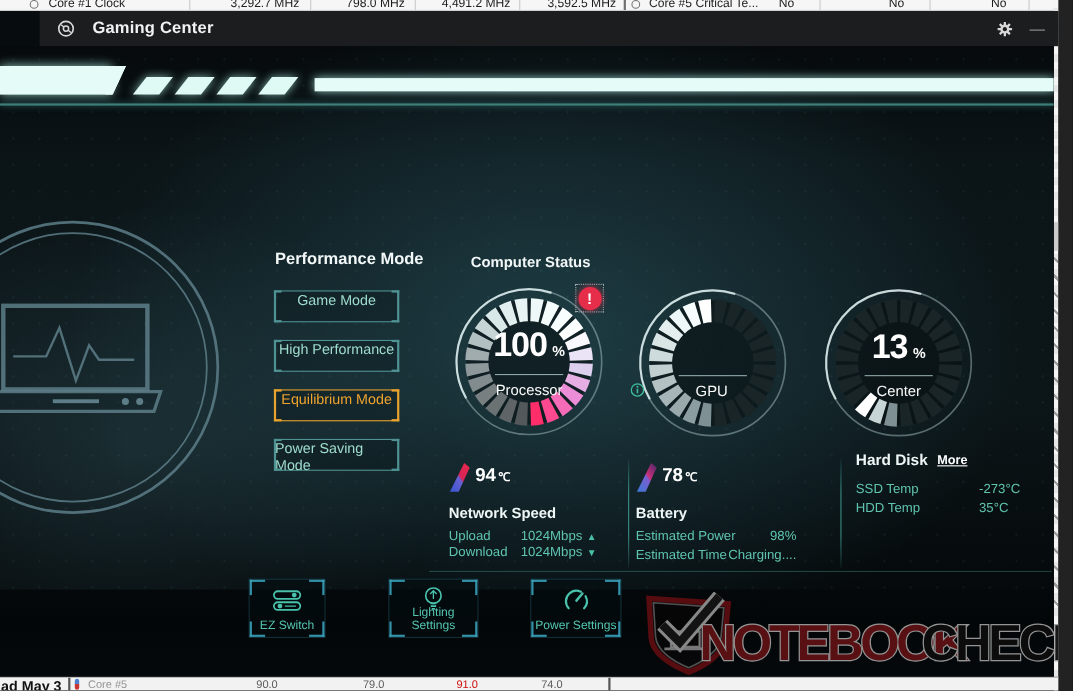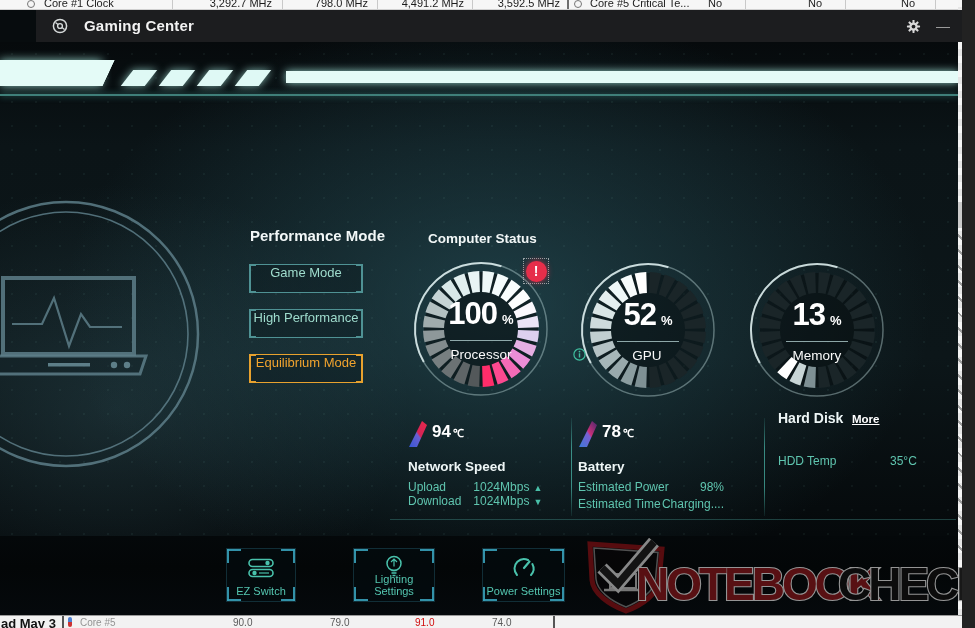--- a/index.html
+++ b/index.html
@@ -81,21 +81,21 @@
   .trow{position:absolute;font-size:12px;color:#5fc5af;white-space:nowrap;}
   .trow .lbl{display:inline-block;}
   .arrow{font-size:9px;color:#49bfa8;margin-left:4px;}
   .vdiv{position:absolute;width:1px;background:linear-gradient(180deg,rgba(70,180,170,.1),rgba(80,200,185,.65) 30%,rgba(80,200,185,.65) 70%,rgba(70,180,170,.1));}
   .hline{position:absolute;left:390px;top:477px;width:566px;height:1px;background:rgba(85,190,178,.3);}
   .morelink{position:absolute;font-size:11.5px;color:#fff;text-decoration:underline;font-weight:bold;}
   .clipval{display:inline-block;overflow:hidden;vertical-align:bottom;}
 
   
   .toolband{position:absolute;left:0;top:494px;width:958px;height:79px;background:linear-gradient(180deg,#04080a,#030607 40%,#05090c);}
-  .tb-btn{position:absolute;top:506px;height:54px;--bc:rgba(56,160,185,.9);--bb:rgba(45,115,135,.35);
+  .tb-btn{position:absolute;top:484px;height:54px;--bc:rgba(56,160,185,.9);--bb:rgba(45,115,135,.35);
     border:1px solid var(--bb);background-color:rgba(4,13,17,.55);
     background-image:linear-gradient(var(--bc),var(--bc)),linear-gradient(var(--bc),var(--bc)),linear-gradient(var(--bc),var(--bc)),linear-gradient(var(--bc),var(--bc)),linear-gradient(var(--bc),var(--bc)),linear-gradient(var(--bc),var(--bc)),linear-gradient(var(--bc),var(--bc)),linear-gradient(var(--bc),var(--bc));
     background-position:left top,left top,right top,right top,left bottom,left bottom,right bottom,right bottom;
     background-size:14px 2px,2px 14px,14px 2px,2px 14px,14px 2px,2px 14px,14px 2px,2px 14px;
     background-repeat:no-repeat;cursor:pointer;}
   .tb-btn.selected{--bc:#e8a63a;--bb:rgba(222,162,60,.45);}
   .tb-icon{position:absolute;left:0;top:5px;width:100%;height:28px;display:flex;align-items:center;justify-content:center;}
   .tb-label{position:absolute;left:0;bottom:4px;width:100%;text-align:center;font-size:11px;color:#54c6b0;}
   .tb-btn.selected .tb-label{color:#f3a63d;position:absolute;z-index:60;}
 
@@ -201,20 +201,23 @@
       <div class="sechead statushead">Computer Status</div>
 
       <div class="mode-btn" style="top:222px">
           <span>Game Mode</span>
         </div>
       <div class="mode-btn" style="top:267px">
           <span>High Performance</span>
         </div>
       <div class="mode-btn selected" style="top:312px">
           <span>Equilibrium Mode</span>
+        </div>
+      <div class="mode-btn" style="top:357px">
+          <span>Power Saving Mode</span>
         </div>
 
       <div class="gauge" style="left:406px;top:212px">
         <svg width="150" height="150" viewBox="0 0 150 150">
             <circle cx="75" cy="75" r="57" fill="rgba(7,13,15,.55)"></circle>
             <path d="M73.27935784306356,132.97447188692428 A58,58 0 0 1 61.65711524308995,131.44437462107112 L66.48815972404014,111.00761829275226 A37,37 0 0 0 73.9023489688509,111.9837148244172 Z" fill="rgb(83,88,90)"></path>
             <path d="M58.3330898487167,130.55370470102827 A58,58 0 0 1 47.502883875267266,126.0676865035314 L57.458736265256704,107.577662079839 A37,37 0 0 0 64.36766076556066,110.43943230927665 Z" fill="rgb(95,101,103)"></path>
             <path d="M44.52264423780848,124.34704434659497 A58,58 0 0 1 35.22253553021218,117.21081994411821 L49.62472094168708,101.92759203331678 A37,37 0 0 0 55.557548910326105,106.4800110486899 Z" fill="rgb(107,114,116)"></path>
             <path d="M32.789180055881815,114.77746446978784 A58,58 0 0 1 25.65295565340503,105.47735576219152 L43.519988951310104,94.44245108967391 A37,37 0 0 0 48.07240796668323,100.37527905831294 Z" fill="rgb(119,127,129)"></path>
             <path d="M23.932313496468616,102.49711612473277 A58,58 0 0 1 19.446295298971727,91.66691015128328 L39.560567690723346,85.63233923443934 A37,37 0 0 0 42.42233792016101,92.54126373474332 Z" fill="rgb(130,139,141)"></path>
@@ -274,21 +277,20 @@
             <path d="M132.97447188692428,76.7206421569364 A58,58 0 0 1 131.44437462107112,88.34288475691002 L111.00761829275227,83.51184027595984 A37,37 0 0 0 111.9837148244172,76.09765103114908 Z" fill="#1a2528"></path>
             <path d="M130.55370470102827,91.66691015128326 A58,58 0 0 1 126.06768650353136,102.4971161247328 L107.57766207983897,92.54126373474334 A37,37 0 0 0 110.43943230927667,85.63233923443931 Z" fill="#1a2528"></path>
             <path d="M124.347044346595,105.47735576219148 A58,58 0 0 1 117.21081994411819,114.77746446978784 L101.92759203331677,100.37527905831294 A37,37 0 0 0 106.48001104868992,94.44245108967388 Z" fill="#1a2528"></path>
             <path d="M114.77746446978787,117.21081994411816 A58,58 0 0 1 105.47735576219151,124.34704434659497 L94.4424510896739,106.4800110486899 A37,37 0 0 0 100.37527905831296,101.92759203331676 Z" fill="#1a2528"></path>
             <path d="M102.49711612473277,126.06768650353138 A58,58 0 0 1 91.66691015128329,130.55370470102827 L85.63233923443934,110.43943230927665 A37,37 0 0 0 92.54126373474332,107.57766207983897 Z" fill="#1a2528"></path>
             <path d="M88.34288475691005,131.44437462107112 A58,58 0 0 1 76.72064215693644,132.97447188692428 L76.09765103114911,111.9837148244172 A37,37 0 0 0 83.51184027595987,111.00761829275226 Z" fill="#1a2528"></path>
             <circle cx="75" cy="75" r="66" fill="none" stroke="rgba(210,240,240,.38)" stroke-width="1.5"></circle>
             <path d="M17.842323350227048,108 A66,66 0 0 1 95.39512162874652,12.23026992451986" fill="none" stroke="rgba(240,255,255,.75)" stroke-width="2"></path>
           </svg>
         <div class="gauge-center">
-          <div class="gauge-valrow"><span class="gauge-val">52</span><span class="gauge-unit">%</span></div>
           <div class="gauge-div"></div>
           <div class="gauge-labrow"><span>GPU</span><span class="infoicon"><svg width="13" height="13" viewBox="0 0 13 13">
                   <circle cx="6.5" cy="6.5" r="5.6" fill="none" stroke="#3fbf9f" stroke-width="1.2"></circle>
                   <rect x="5.8" y="5.3" width="1.4" height="4.2" fill="#3fbf9f"></rect>
                   <circle cx="6.5" cy="3.6" r="0.9" fill="#3fbf9f"></circle>
                 </svg></span></div>
         </div>
       </div>
 
       <div class="gauge" style="left:742px;top:213px">
@@ -317,21 +319,21 @@
             <path d="M124.347044346595,105.47735576219148 A58,58 0 0 1 117.21081994411819,114.77746446978784 L101.92759203331677,100.37527905831294 A37,37 0 0 0 106.48001104868992,94.44245108967388 Z" fill="#1a2528"></path>
             <path d="M114.77746446978787,117.21081994411816 A58,58 0 0 1 105.47735576219151,124.34704434659497 L94.4424510896739,106.4800110486899 A37,37 0 0 0 100.37527905831296,101.92759203331676 Z" fill="#1a2528"></path>
             <path d="M102.49711612473277,126.06768650353138 A58,58 0 0 1 91.66691015128329,130.55370470102827 L85.63233923443934,110.43943230927665 A37,37 0 0 0 92.54126373474332,107.57766207983897 Z" fill="#1a2528"></path>
             <path d="M88.34288475691005,131.44437462107112 A58,58 0 0 1 76.72064215693644,132.97447188692428 L76.09765103114911,111.9837148244172 A37,37 0 0 0 83.51184027595987,111.00761829275226 Z" fill="#1a2528"></path>
             <circle cx="75" cy="75" r="66" fill="none" stroke="rgba(210,240,240,.38)" stroke-width="1.5"></circle>
             <path d="M17.842323350227048,108 A66,66 0 0 1 95.39512162874652,12.23026992451986" fill="none" stroke="rgba(240,255,255,.75)" stroke-width="2"></path>
           </svg>
         <div class="gauge-center">
           <div class="gauge-valrow"><span class="gauge-val">13</span><span class="gauge-unit">%</span></div>
           <div class="gauge-div"></div>
-          <div class="gauge-labrow"><span>Memory</span></div>
+          <div class="gauge-labrow"><span>Center</span></div>
         </div>
       </div>
 
       <div class="temp-row" style="left:407px;top:378px">
         <svg width="22" height="28" viewBox="0 0 22 28">
           <defs>
               <linearGradient id="tg1" x1="0" y1="1" x2="1" y2="0">
             <stop offset="0" stop-color="#3556d4"></stop>
                 <stop offset="0.47" stop-color="#6a5fd0"></stop>
                 <stop offset="0.53" stop-color="#d62457"></stop>
@@ -375,20 +377,24 @@
       </div>
       <div class="trow" style="left:578px;top:455px;width:146px">
         <span class="lbl">Estimated Time</span>
         <span style="position:absolute;right:0">Charging....</span>
       </div>
 
       <div class="vdiv" style="left:764px;top:376px;height:98px"></div>
 
       <div class="subhead" style="left:778px;top:368px;font-size:14px">Hard Disk</div>
       <div class="morelink" style="left:852px;top:371px">More</div>
+      <div class="trow" style="left:778px;top:395px;width:176px">
+        <span class="lbl">SSD Temp</span>
+        <span class="clipval" style="position:absolute;left:112px;width:42px">-273°C</span>
+      </div>
       <div class="trow" style="left:778px;top:412px;width:176px">
         <span class="lbl">HDD Temp</span>
         <span style="position:absolute;left:112px">35°C</span>
       </div>
 
       <div class="hline"></div>
 
       <div class="toolband"></div>
 
       <div class="tb-btn" style="left:226px;width:70px">

